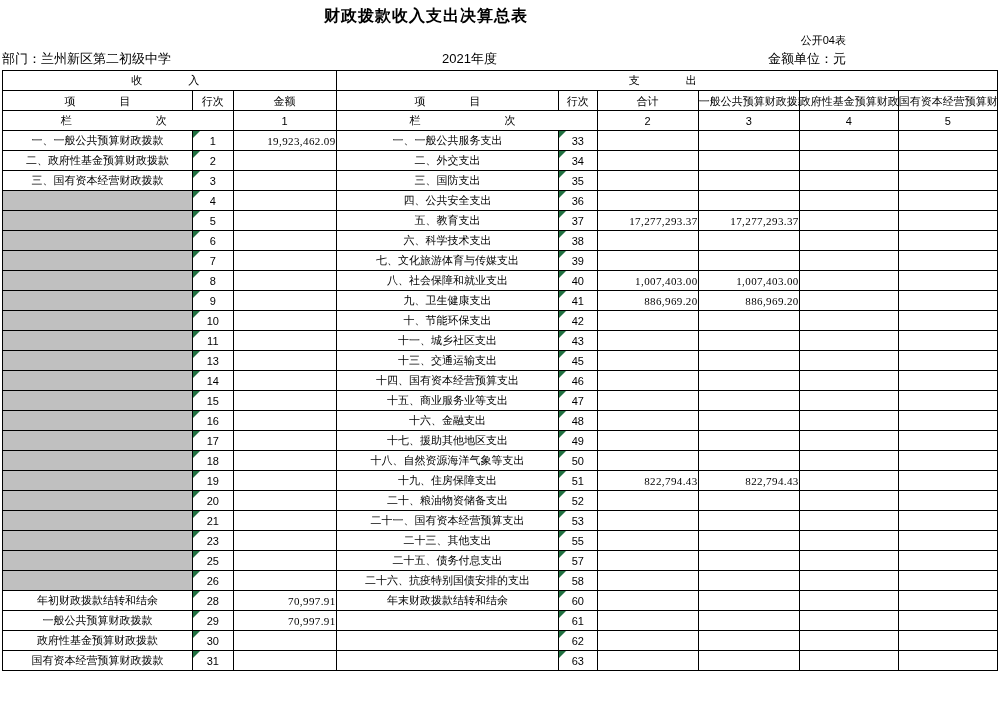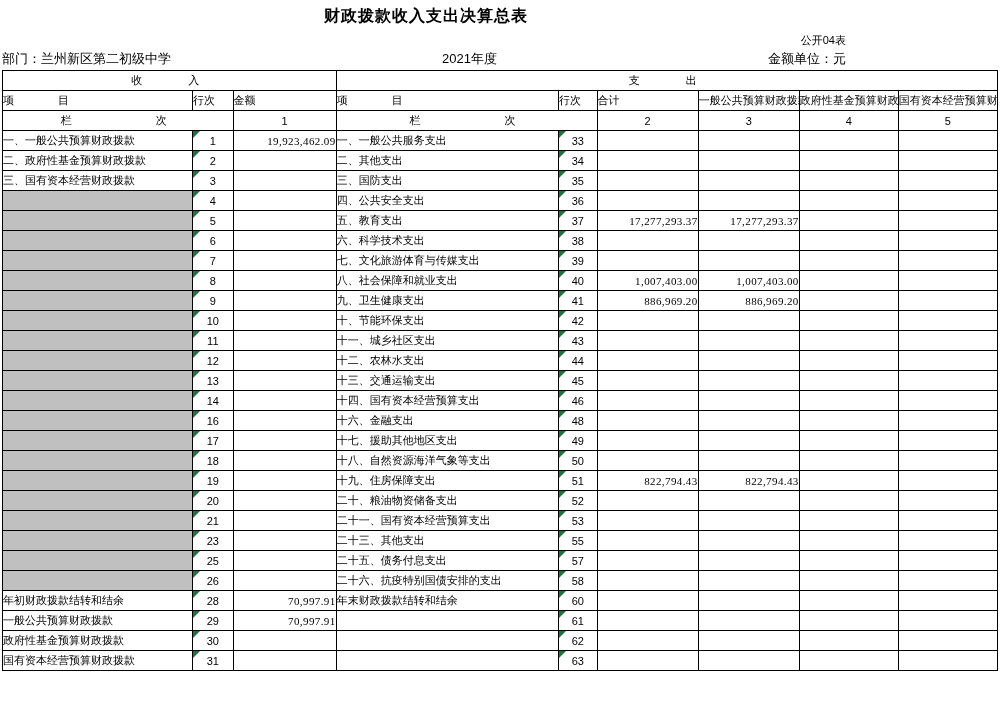--- a/index.html
+++ b/index.html
@@ -60,34 +60,33 @@
     vertical-align: middle;
     overflow: hidden;
     white-space: nowrap;
   }
   .grp-hdr {
     text-align: center;
     letter-spacing: 8px;
     height: 17px;
   }
   .colhdr {
-    text-align: left;
+    text-align: center;
     height: 46px;
     line-height: 14px;
     white-space: normal;
-    font-family: Liberation Mono, monospace;
   }
   .lan {
     text-align: center;
     letter-spacing: 8px;
     height: 17px;
   }
   .num-hdr { text-align: center; }
   .item {
-    text-align: left;
+    text-align: center;
     padding-left: 3px;
     margin-top: 36px;
   }
   .rowno {
     text-align: center;
   }
   .amount {
     text-align: right;
     padding-right: 8px;
     font-family: "Liberation Serif", serif;
@@ -174,21 +173,21 @@
           <td class="rowno corner">33</td>
           <td class="amount"></td>
           <td class="amount"></td>
           <td class="amount"></td>
           <td class="amount"></td>
         </tr>
         <tr>
           <td class="item">二、政府性基金预算财政拨款</td>
           <td class="rowno corner">2</td>
           <td class="amount"></td>
-          <td class="item">二、其他支出</td>
+          <td class="item">二、外交支出</td>
           <td class="rowno corner">34</td>
           <td class="amount"></td>
           <td class="amount"></td>
           <td class="amount"></td>
           <td class="amount"></td>
         </tr>
         <tr>
           <td class="item">三、国有资本经营财政拨款</td>
           <td class="rowno corner">3</td>
           <td class="amount"></td>
@@ -282,46 +281,46 @@
           <td class="amount"></td>
           <td class="item">十一、城乡社区支出</td>
           <td class="rowno corner">43</td>
           <td class="amount"></td>
           <td class="amount"></td>
           <td class="amount"></td>
           <td class="amount"></td>
         </tr>
         <tr>
           <td class="item shaded"></td>
-          <td class="rowno corner">12</td>
-          <td class="amount"></td>
-          <td class="item">十二、农林水支出</td>
-          <td class="rowno corner">44</td>
-          <td class="amount"></td>
-          <td class="amount"></td>
-          <td class="amount"></td>
-          <td class="amount"></td>
-        </tr>
-        <tr>
-          <td class="item shaded"></td>
           <td class="rowno corner">13</td>
           <td class="amount"></td>
           <td class="item">十三、交通运输支出</td>
           <td class="rowno corner">45</td>
           <td class="amount"></td>
           <td class="amount"></td>
           <td class="amount"></td>
           <td class="amount"></td>
         </tr>
         <tr>
           <td class="item shaded"></td>
           <td class="rowno corner">14</td>
           <td class="amount"></td>
           <td class="item">十四、国有资本经营预算支出</td>
           <td class="rowno corner">46</td>
+          <td class="amount"></td>
+          <td class="amount"></td>
+          <td class="amount"></td>
+          <td class="amount"></td>
+        </tr>
+        <tr>
+          <td class="item shaded"></td>
+          <td class="rowno corner">15</td>
+          <td class="amount"></td>
+          <td class="item">十五、商业服务业等支出</td>
+          <td class="rowno corner">47</td>
           <td class="amount"></td>
           <td class="amount"></td>
           <td class="amount"></td>
           <td class="amount"></td>
         </tr>
         <tr>
           <td class="item shaded"></td>
           <td class="rowno corner">16</td>
           <td class="amount"></td>
           <td class="item">十六、金融支出</td>

